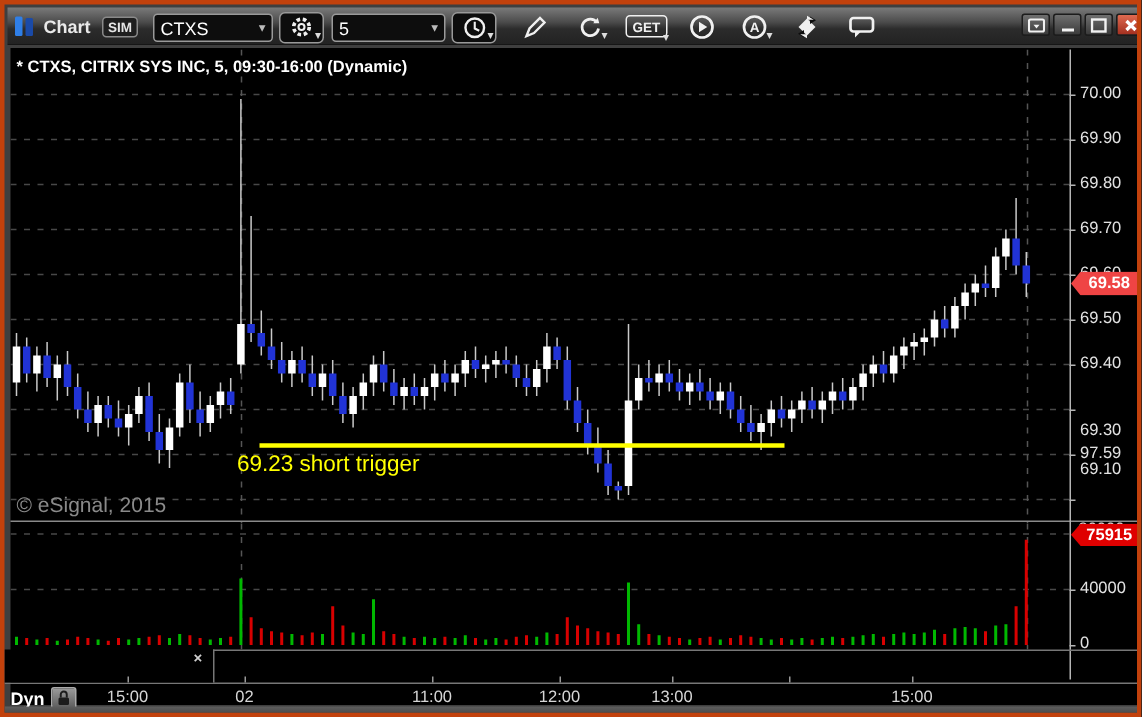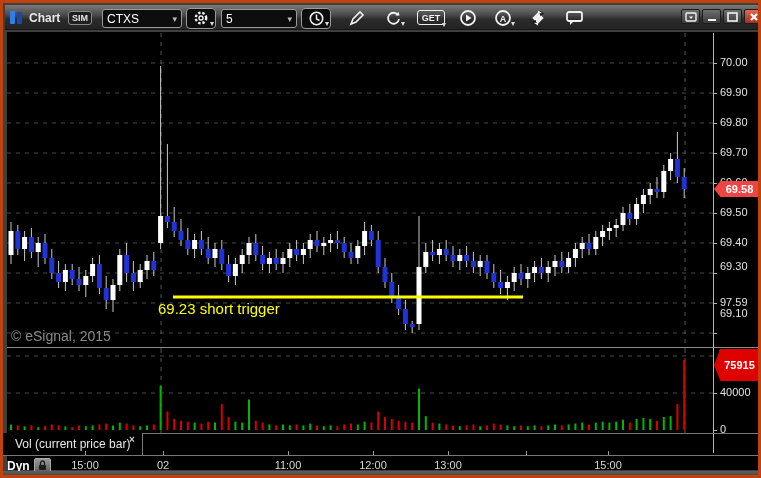--- a/index.html
+++ b/index.html
@@ -154,20 +154,21 @@
     </div>
     <div class="abs winctl close" style="left:739px;top:4px;">
       <svg width="10" height="10">
         <path d="M2 2 L8 8 M8 2 L2 8" stroke="#fff" stroke-width="2.2"></path>
       </svg>
     </div>
   </div>
 
   <div id="content" class="abs"></div>
 
+  <div class="abs" id="chart-title" style="left:8px;top:36px;">* CTXS, CITRIX SYS INC, 5, 09:30-16:00 (Dynamic)</div>
 
   <svg id="price-svg" class="abs" style="left:4px;top:30px;" width="706" height="316">
       <line x1="0" y1="30" x2="706" y2="30" stroke="#484848" stroke-dasharray="4 5"></line>
       <line x1="0" y1="59.999999999998295" x2="706" y2="59.999999999998295" stroke="#484848" stroke-dasharray="4 5"></line>
       <line x1="0" y1="90.00000000000085" x2="706" y2="90.00000000000085" stroke="#484848" stroke-dasharray="4 5"></line>
       <line x1="0" y1="119.99999999999915" x2="706" y2="119.99999999999915" stroke="#484848" stroke-dasharray="4 5"></line>
       <line x1="0" y1="150.0000000000017" x2="706" y2="150.0000000000017" stroke="#484848" stroke-dasharray="4 5"></line>
       <line x1="0" y1="180" x2="706" y2="180" stroke="#484848" stroke-dasharray="4 5"></line>
       <line x1="0" y1="209.9999999999983" x2="706" y2="209.9999999999983" stroke="#484848" stroke-dasharray="4 5"></line>
       <line x1="0" y1="240.00000000000085" x2="706" y2="240.00000000000085" stroke="#484848" stroke-dasharray="4 5"></line>
@@ -502,41 +503,40 @@
      <div class="abs axis-label" style="left:717px;top:113.00000000000085px;">69.80</div>
       <div class="abs tickdash" style="left:710px;top:149.99999999999915px;"></div>
      <div class="abs axis-label" style="left:717px;top:142.99999999999915px;">69.70</div>
       <div class="abs tickdash" style="left:710px;top:180.0000000000017px;"></div>
      <div class="abs axis-label" style="left:717px;top:173.0000000000017px;">69.60</div>
       <div class="abs tickdash" style="left:710px;top:210px;"></div>
      <div class="abs axis-label" style="left:717px;top:203px;">69.50</div>
       <div class="abs tickdash" style="left:710px;top:239.9999999999983px;"></div>
      <div class="abs axis-label" style="left:717px;top:232.9999999999983px;">69.40</div>
       <div class="abs tickdash" style="left:710px;top:270.00000000000085px;"></div>
-     <div class="abs axis-label" style="left:717px;top:257px;">69.30</div>
+     <div class="abs axis-label" style="left:717px;top:278px;">69.30</div>
       <div class="abs tickdash" style="left:710px;top:299.99999999999915px;"></div>
      <div class="abs axis-label" style="left:717px;top:292.99999999999915px;">97.59</div>
       <div class="abs tickdash" style="left:710px;top:330.0000000000017px;"></div>
      <div class="abs axis-label" style="left:717px;top:304px;">69.10</div>
     </div>
 
   <div id="vol-axis">
       <div class="abs tickdash" style="left:710px;top:390px;"></div>
      <div class="abs axis-label" style="left:717px;top:383px;">40000</div>
       <div class="abs tickdash" style="left:710px;top:427px;"></div>
      <div class="abs axis-label" style="left:717px;top:420px;">0</div>
     </div>
 
   <div class="abs axis-label" style="left:716px;top:344px;">80000</div>
 
   <div class="abs tag" style="left: 711px; top: 178px; width: 46px; height: 16px; background: #ef4444;" id="price-tag">69.58</div>
-  <div class="abs tag" style="left: 711px; top: 346px; width: 46px; height: 32px; background: rgb(223, 0, 0);" id="vol-tag">75915</div>
+  <div class="abs tag" style="left: 711px; top: 346px; width: 46px; height: 15px; background: rgb(223, 0, 0);" id="vol-tag">75915</div>
 
   <div class="abs" style="left:0;top:430px;width:139px;height:22px;background:#000;">
-    <span id="vol-tab" class="abs" style="left:12px;top:4px;">Vol (current price bar)</span>
     <span id="vol-tab-close" class="abs" style="left:126px;top:1px;">×</span>
   </div>
 
   <div class="abs" id="dyn-label" style="left:4px;top:456px;">Dyn</div>
   <div class="abs" style="left:31px;top:455px;width:17px;height:15px;background:linear-gradient(#9a9a9a,#5c5c5c);border:1px solid #aaa;border-radius:2px;display:flex;align-items:center;justify-content:center;">
     <svg width="9" height="11">
       <path d="M2.5 5 L2.5 3 A2 2 0 0 1 6.5 3 L6.5 5" fill="none" stroke="#1c1c1c" stroke-width="1.3"></path>
       <rect x="1" y="5" width="7" height="5" rx="1" fill="#1c1c1c"></rect>
     </svg>
   </div>

